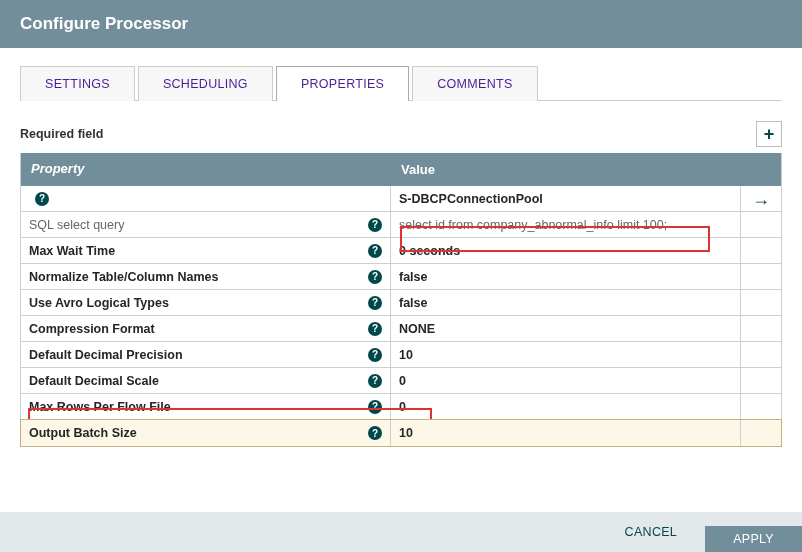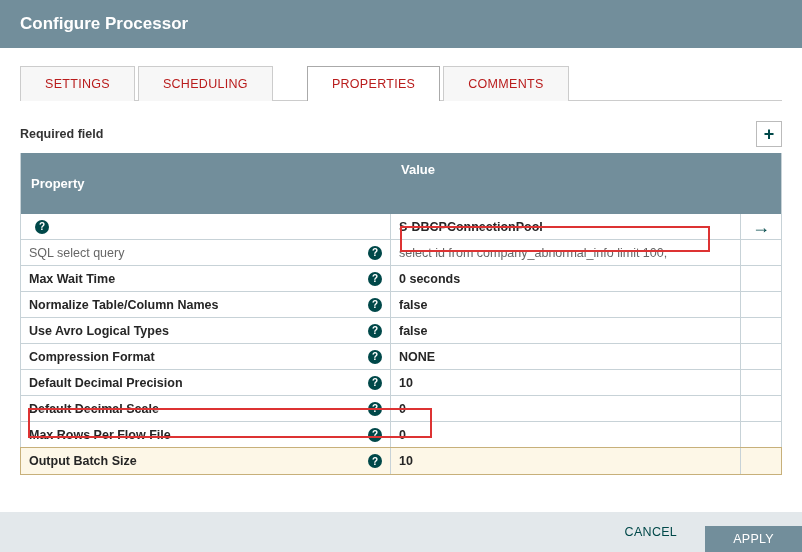--- a/index.html
+++ b/index.html
@@ -1,28 +1,28 @@
 <!DOCTYPE html>
 <html><head>
 <meta charset="utf-8">
 <style>
   * { box-sizing: border-box; margin: 0; padding: 0; }
   body { font-family: "Helvetica Neue", Arial, sans-serif; font-size: 13px; color: #333; background: #fff; }
   .dialog { width: 802px; height: 552px; position: relative; display: flex; flex-direction: column; }
   .titlebar { background: #728e9b; color: #fff; padding: 14px 20px; font-size: 17px; font-weight: 600; }
   .content { flex: 1; padding: 18px 20px 0 20px; display: flex; flex-direction: column; }
   .tabs { display: flex; }
-  .tab { padding: 10px 24px; border: 1px solid #ccc; border-bottom: none; margin-right: 3px; background: #f7f7f7; color: #b91c1c; font-size: 12.5px; letter-spacing: 0.3px; cursor: pointer; position: relative; }
-  .tab.active { background: #fff; border-color: #aaa; z-index: 2; font-weight: 500; margin-left: 31px; }
+  .tab { padding: 10px 24px; border: 1px solid #ccc; border-bottom: none; margin-right: 3px; background: #f7f7f7; color: #4c1d95; font-size: 12.5px; letter-spacing: 0.3px; cursor: pointer; position: relative; }
+  .tab.active { background: #fff; border-color: #aaa; z-index: 2; font-weight: 500; }
   .tabrow-border { border-top: 1px solid #ccc; margin-top: -1px; }
   .reqrow { display: flex; align-items: center; justify-content: space-between; margin-top: 20px; }
   .reqlabel { font-size: 12.5px; font-weight: 600; color: #333; }
   .addbtn { width: 26px; height: 26px; border: 1px solid #bbb; display: flex; align-items: center; justify-content: center; color: #004849; font-size: 18px; font-weight: 700; cursor: pointer; }
   .tablehead { display: flex; background: #728e9b; color: #fff; font-weight: 600; font-size: 13px; margin-top: 6px; border-left: 1px solid #c7d2d7; border-right: 1px solid #c7d2d7; }
-  .th-prop { flex: 0 0 370px; padding: 23px 10px; }
+  .th-prop { flex: 0 0 370px; padding: 8px 10px; font-style: italic; }
   .th-val { flex: 1; padding: 9px 10px; }
   .th-act { flex: 0 0 40px; }
   .rows { border-left: 1px solid #c7d2d7; border-right: 1px solid #c7d2d7; border-bottom: 1px solid #c7d2d7; }
   .row { display: flex; align-items: stretch; border-bottom: 1px solid #c7d2d7; font-size: 12.5px; min-height: 26px; background: #fff; position: relative; }
   .row:last-child { border-bottom: none; }
   .cell-prop { flex: 0 0 370px; padding: 5px 8px; display: flex; align-items: center; justify-content: space-between; font-weight: 700; color: #262626; border-right: 1px solid #c7d2d7; }
   .cell-val { flex: 1; padding: 5px 8px; display: flex; align-items: center; font-weight: 700; color: #262626; border-right: 1px solid #c7d2d7; }
   .row.nobold .cell-prop, .row.nobold .cell-val { font-weight: 400; color: #666; }
   .cell-act { flex: 0 0 40px; display: flex; align-items: center; justify-content: center; }
   .help { width: 14px; height: 14px; border-radius: 50%; background: #004849; color: #fff; display: inline-flex; align-items: center; justify-content: center; font-size: 10px; font-weight: 700; margin-left: 6px; cursor: pointer; }

